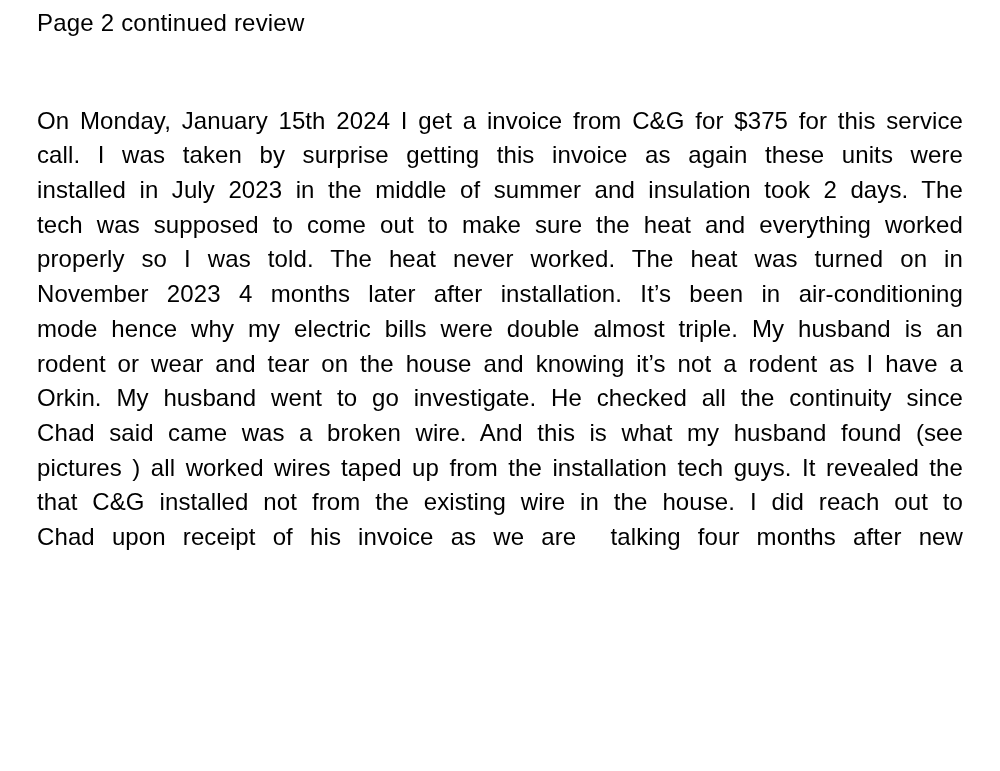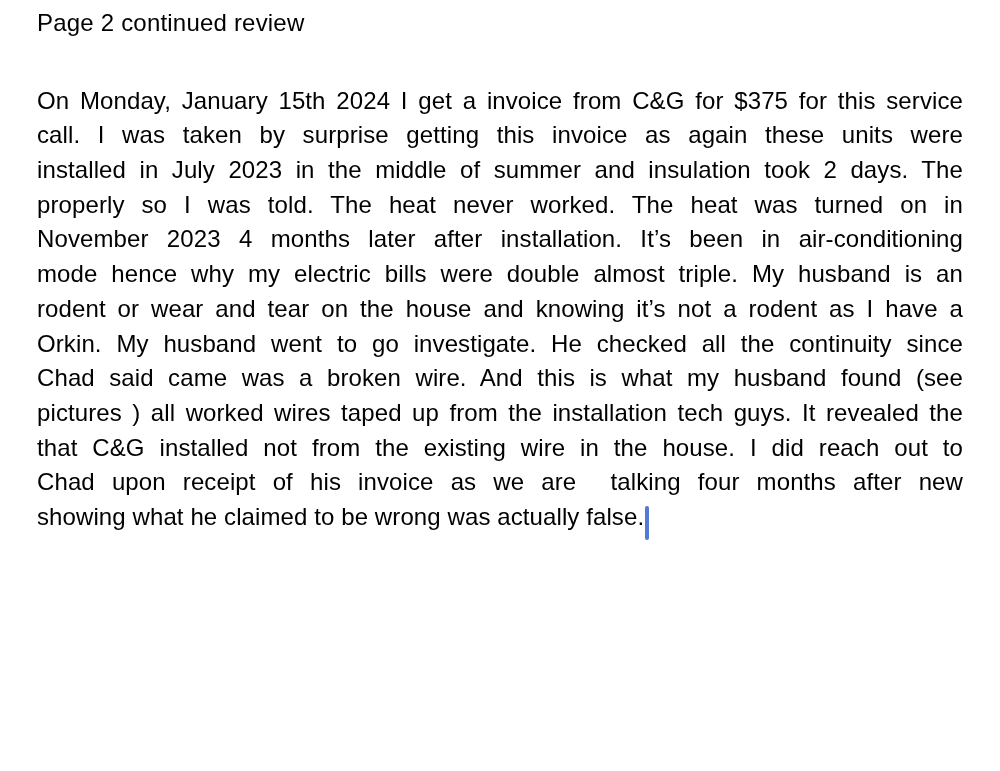--- a/index.html
+++ b/index.html
@@ -22,21 +22,21 @@
   .heading {
     margin: 0;
     font-size: 24px;
     font-weight: 400;
     line-height: 34.7px;
     letter-spacing: 0.2px;
     color: #000000;
     white-space: pre-wrap;
   }
   .paragraph {
-    margin-top: 43px;
+    margin-top: 63px;
     width: 926px;
     cursor: text;
   }
   .line {
     font-size: 24px;
     line-height: 34.7px;
     letter-spacing: 0.1px;
     white-space: pre-wrap;
     text-align: justify;
     text-align-last: justify;
@@ -66,20 +66,21 @@
 </head>
 <body>
 
 <div class="page">
   <h1 class="heading">Page 2 continued review</h1>
 
   <div class="paragraph">
     <div class="line">On Monday, January 15th 2024 I get a invoice from C&amp;G for $375 for this service</div>
     <div class="line">call. I was taken by surprise getting this invoice as again these units were</div>
     <div class="line">installed in July 2023 in the middle of summer and insulation took 2 days. The</div>
+    <div class="line">tech was supposed to come out to make sure the heat and everything worked</div>
     <div class="line">properly so I was told. The heat never worked. The heat was turned on in</div>
     <div class="line">November 2023 4 months later after installation. It’s been in air-conditioning</div>
     <div class="line">mode hence why my electric bills were double almost triple. My husband is an</div>
     <div class="line">rodent or wear and tear on the house and knowing it’s not a rodent as I have a</div>
     <div class="line">Orkin. My husband went to go investigate. He checked all the continuity since</div>
     <div class="line">Chad said came was a broken wire. And this is what my husband found (see</div>
     <div class="line">pictures ) all worked wires taped up from the installation tech guys. It revealed the</div>
     <div class="line">that C&amp;G installed not from the existing wire in the house. I did reach out to</div>
     <div class="line">Chad upon receipt of his invoice as we are  talking four months after new</div>
     <div class="line line--last"><span>showing what he claimed to be wrong was actually false.</span><span class="caret" style="background-color: rgb(84, 120, 214);"></span></div>

